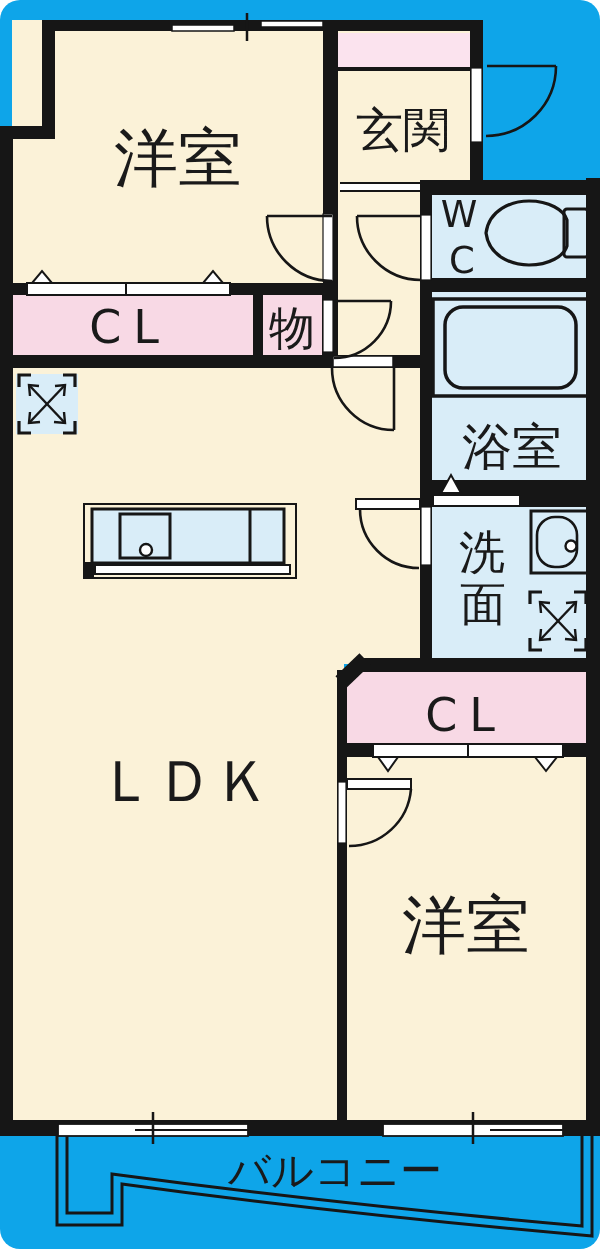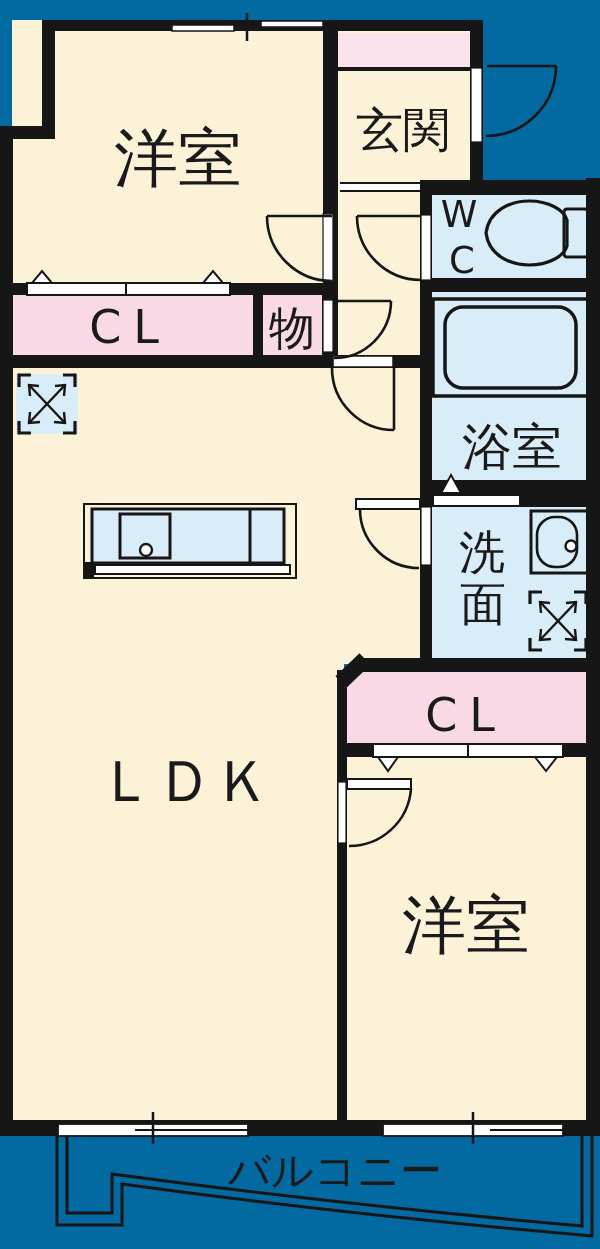--- a/index.html
+++ b/index.html
@@ -1,17 +1,17 @@
 <!DOCTYPE html>
 <html><head>
 <meta charset="utf-8">
 <style>
   html,body{margin:0;padding:0;background:#ffffff;}
-  .stage{position:relative;width:600px;height:1249px;background:#0369a1;overflow:hidden;
-         font-family:"DejaVu Sans",sans-serif;}
+  .stage{position:relative;width:600px;height:1249px;background:#0ea5e9;overflow:hidden;
+         font-family:"DejaVu Sans",sans-serif;border-radius:20px;}
   svg{display:block}
   text{font-family:"DejaVu Sans",sans-serif;fill:#1a1a1a;}
   .room-label{font-weight:500;}
 </style>
 </head>
 <body>
 
 <div class="stage">
 <svg width="600" height="1249" viewBox="0 0 600 1249">
 

